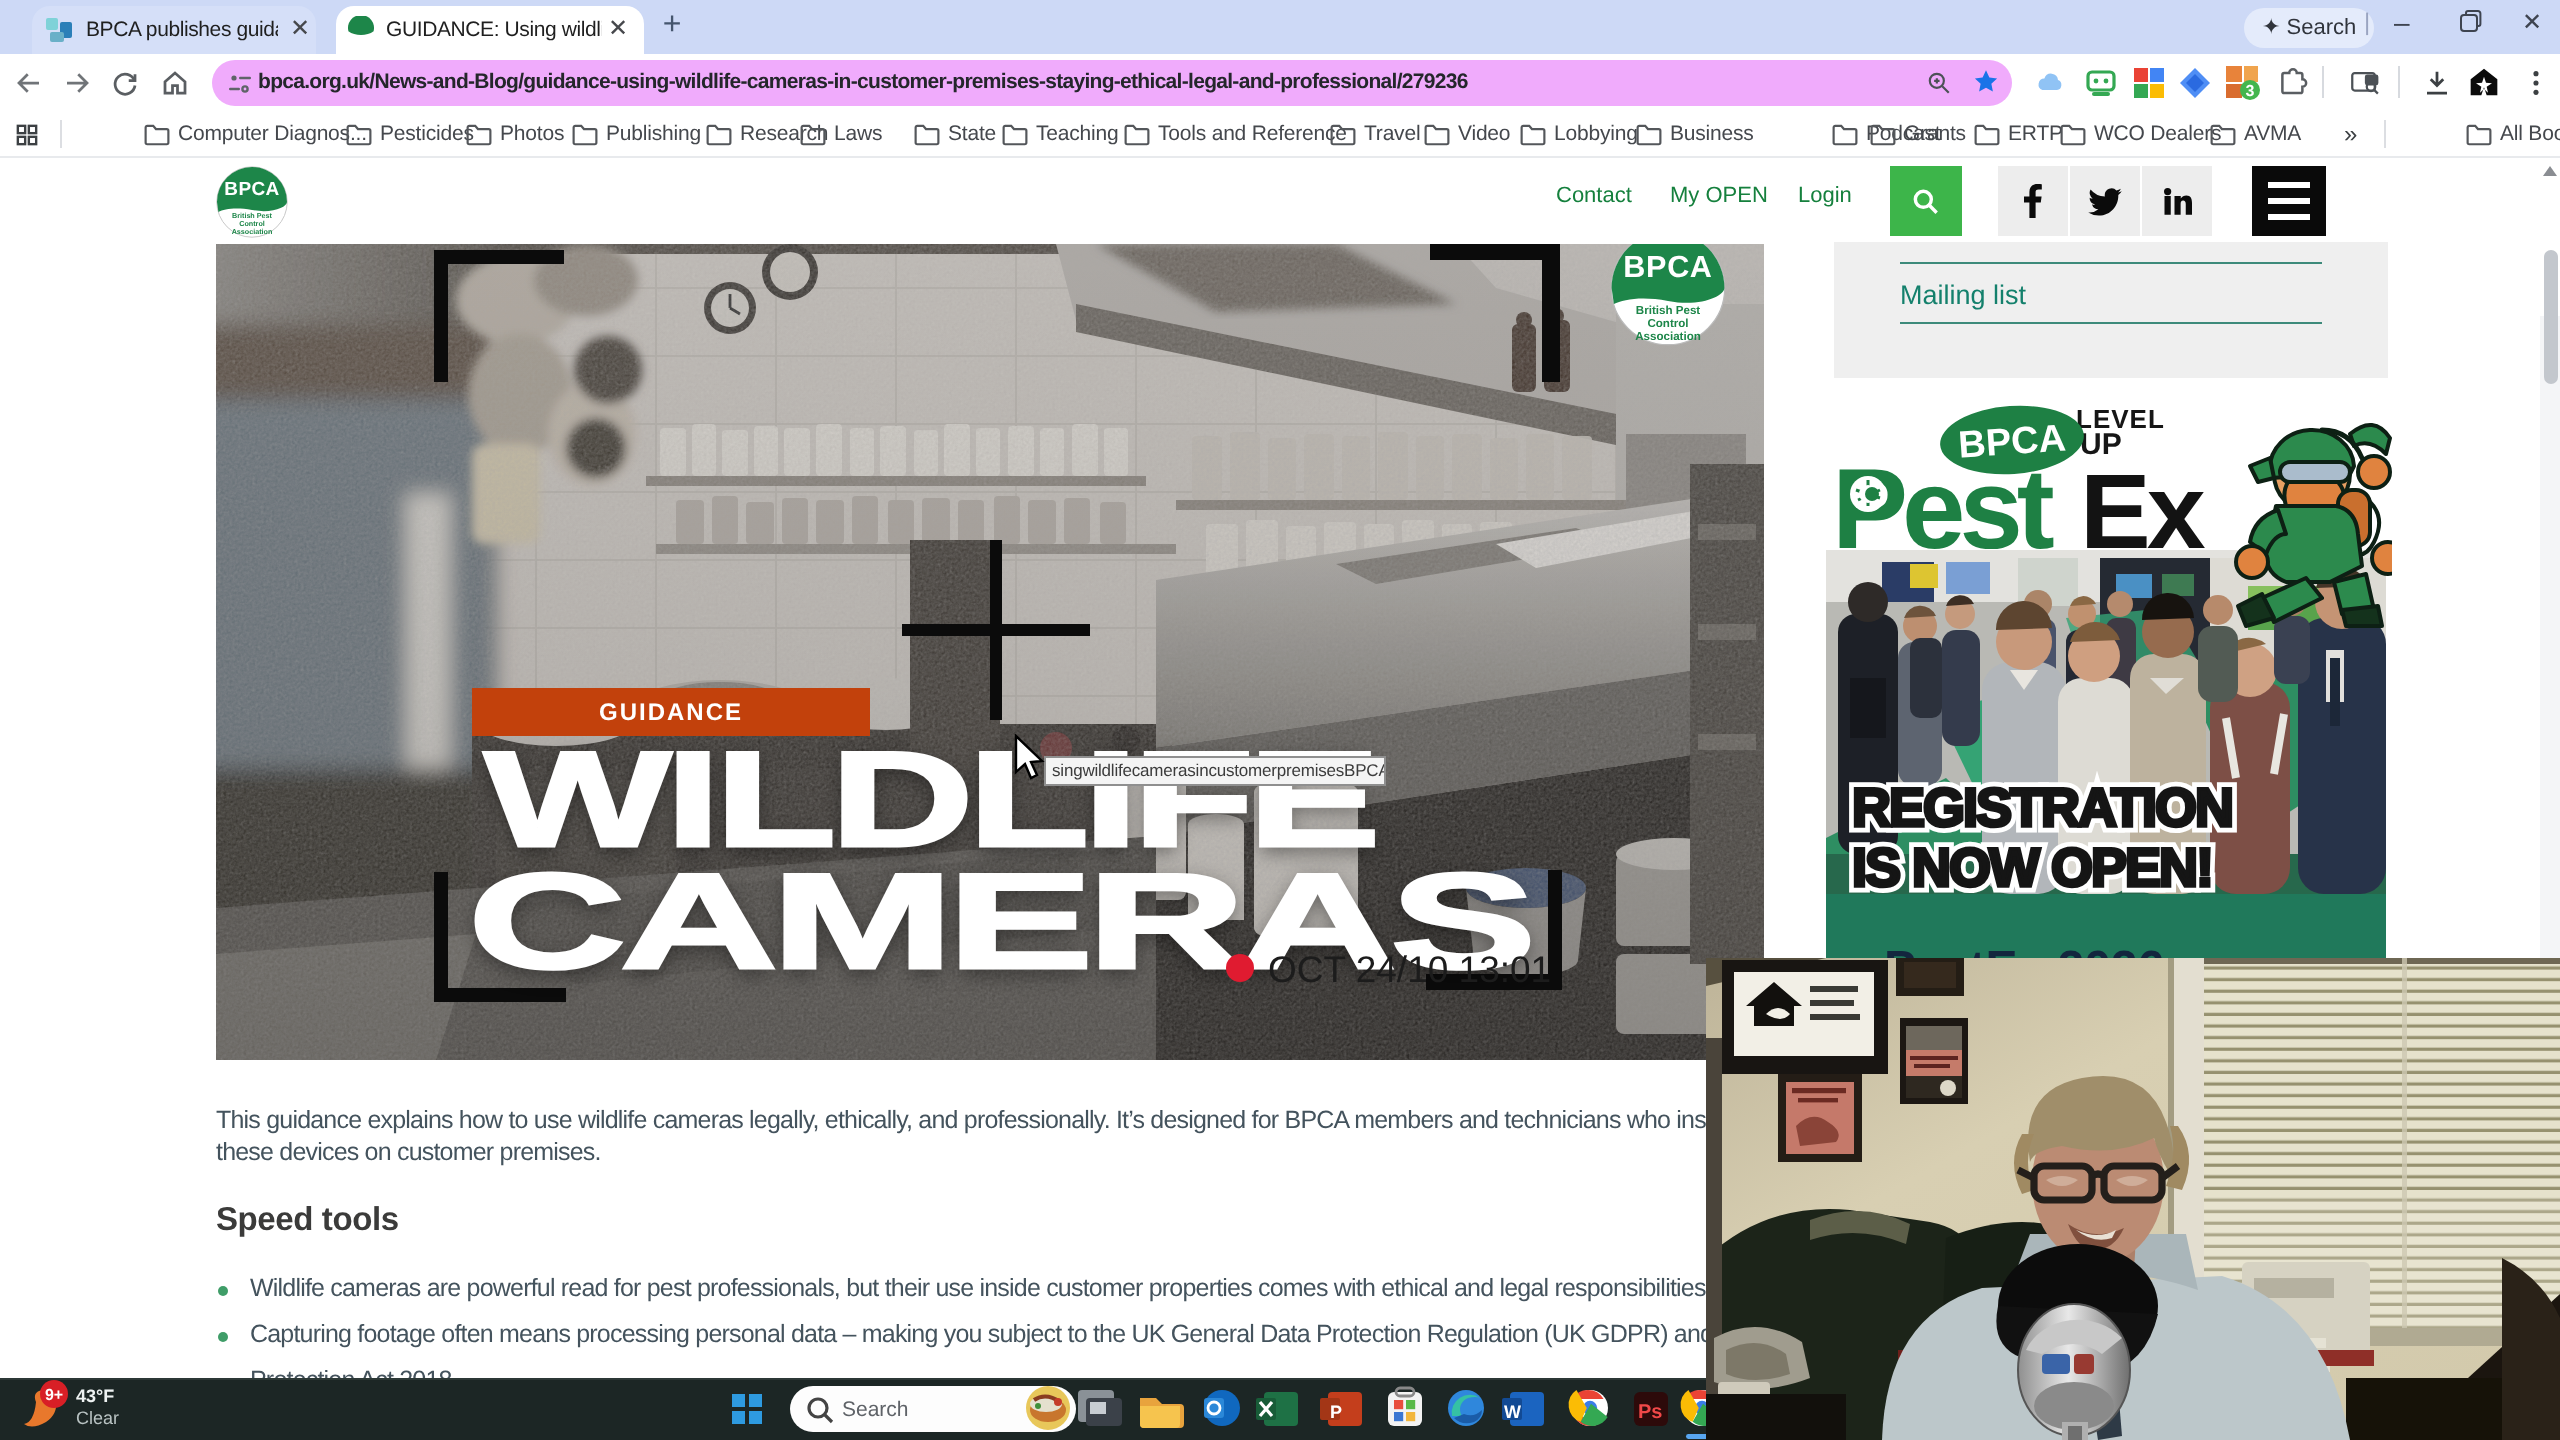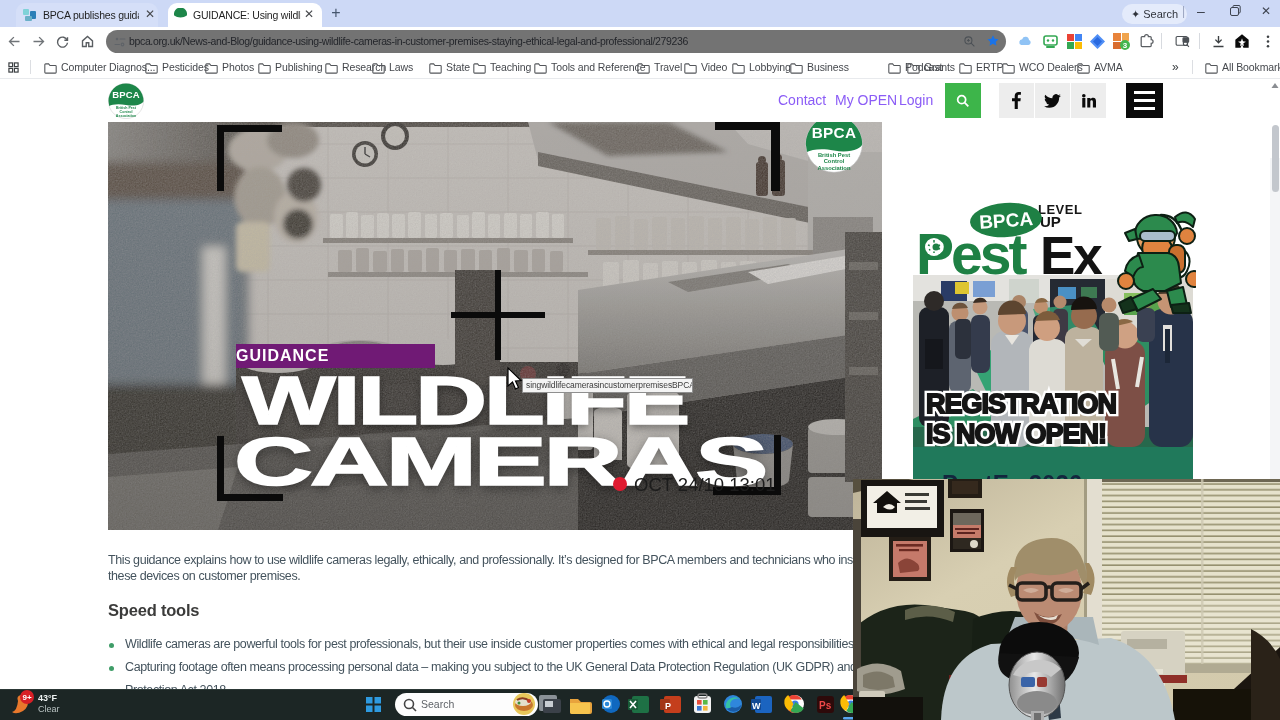--- a/index.html
+++ b/index.html
@@ -13,40 +13,40 @@
   #tab1 { left:16px; width:142px; background:#d5dff8; }
   #tab2 { left:168px; width:154px; background:#fff; }
   .tabtitle { position:absolute; left:27px; top:6px; white-space:nowrap; overflow:hidden; width:100px; font-size:10.5px; letter-spacing:-0.2px; }
   .tabx { position:absolute; top:4px; font-size:12px; color:#46484c; }
   #newtab { position:absolute; left:328px; top:5px; width:16px; height:16px; color:#45566e; font-size:16px; line-height:15px; text-align:center;}
   #gemini { position:absolute; left:1122px; top:4px; height:20px; padding:0 9px; border-radius:10px; background:#e4ebfb; color:#30343c; font-size:11px; line-height:20px; }
   .winctl { position:absolute; top:0; color:#3e4450; font-size:12px; }
 
   #toolbar { position:absolute; left:0; top:27px; width:1280px; height:29px; background:#ffffff; border-radius:8px 8px 0 0; }
   .tbico { position:absolute; top:0; }
-  #omnibox { position:absolute; left:106px; top:3px; width:900px; height:23px; border-radius:12px; background:#737373; }
+  #omnibox { position:absolute; left:106px; top:3px; width:900px; height:23px; border-radius:12px; background:#f0abfc;font-weight:bold; }
   #urltext { position:absolute; left:23px; top:5px; font-size:10.5px; color:#24262b; white-space:nowrap; letter-spacing:-0.35px; }
 
   #bookmarks { position:absolute; left:0; top:56px; width:1280px; height:23px; background:#ffffff; border-bottom:1px solid #e8eaed; }
-  .bm { position:absolute; top:5px; height:16px; font-size:10.5px; color:#45484d; white-space:nowrap; letter-spacing:-0.1px; }
+  .bm { position:absolute; top:5px; height:16px; font-size:10.5px; color:#45484d; white-space:nowrap; letter-spacing:-0.1px;margin-left:28px; }
   .bm svg { vertical-align:-3px; margin-right:4px; }
 
   
   #page { position:absolute; left:0; top:79px; width:1280px; height:610px; background:#fff; }
   #sitehead { position:absolute; left:0; top:0; width:1280px; height:42px; background:#fff; }
-  .navlink { position:absolute; top:13px; font-size:14px; color:#8b5cf6; }
+  .navlink { position:absolute; top:13px; font-size:11px; color:#15803d; }
   #searchbtn { position:absolute; left:945px; top:4px; width:36px; height:35px; background:#3db54a; }
   .soc { position:absolute; top:4px; width:35px; height:35px; background:#ededed; text-align:center; }
   #hamburger { position:absolute; left:1126px; top:4px; width:37px; height:35px; background:#0a0a0a; }
   #hamburger div { position:absolute; left:8px; width:21px; height:3px; background:#fff; }
 
   
   #hero { position:absolute; left:108px; top:43px; width:774px; height:408px; overflow:hidden; }
   .bracket { position:absolute; background:#0b0b0b; }
-  #guidancebar { position:absolute; left:128px; top:222px; width:199px; height:24px; background:#701a75; color:#fff; font-weight:bold; font-size:16px; text-align:left; line-height:24px; letter-spacing:1px; }
+  #guidancebar { position:absolute; left:128px; top:222px; width:199px; height:24px; background:#c2410c; color:#fff; font-weight:bold; font-size:12px; text-align:center; line-height:24px; letter-spacing:1px; }
   .herotitle { position:absolute; color:#fff; font-weight:bold; white-space:nowrap; text-shadow:0 3px 8px rgba(0,0,0,.45); -webkit-text-stroke:1.5px #fff; }
   #stamp { position:absolute; left:505px; top:352px; font-size:18.5px; color:#1c1c1c; white-space:nowrap; }
   #stamp .dot { display:inline-block; width:14px; height:14px; border-radius:7px; background:#e01b30; margin-right:7px; }
   #tooltip { position:absolute; left:414px; top:256px; width:171px; height:15px; background:#f4f4f4; border:1px solid #8f8f8f; font-size:8.5px; color:#3c3c3c; line-height:13px; padding:0 3px; white-space:nowrap; overflow:hidden; letter-spacing:-0.1px; }
 
   
   #sidecard { position:absolute; left:917px; top:42px; width:277px; height:72px; background:#efefef; }
   #sidecard .rule { position:absolute; left:33px; width:211px; height:1px; background:#3d8a7a; }
   #mailing { position:absolute; left:33px; top:19px; font-size:13.5px; color:#14806c; }
   #adblock { position:absolute; left:913px; top:110px; width:283px; height:300px; }
@@ -489,20 +489,25 @@
         <text x="18" y="26" font-size="3.6" font-weight="bold" fill="#1d8649" text-anchor="middle">British Pest</text>
         <text x="18" y="30" font-size="3.6" font-weight="bold" fill="#1d8649" text-anchor="middle">Control</text>
         <text x="18" y="34" font-size="3.6" font-weight="bold" fill="#1d8649" text-anchor="middle">Association</text>
       </svg>
       <div id="tooltip">singwildlifecamerasincustomerpremisesBPCA</div>
       <svg class="abs" style="left:399px;top:245px" width="17" height="24" viewBox="0 0 17 24">
           <path d="M1 1 L1 19 L5.5 15 L8.5 22 L11.5 20.5 L8.5 14 L14 13.5 Z" fill="#fff" stroke="#000" stroke-width="1.2"></path>
         </svg>
     </div>
 
+    <div id="sidecard">
+      <div class="rule" style="top:10px"></div>
+      <div id="mailing">Mailing list</div>
+      <div class="rule" style="top:40px"></div>
+    </div>
     <div id="adblock">
       <svg class="abs" style="left:0;top:0" width="283" height="300" viewBox="0 0 283 300">
 
         <rect x="0" y="0" width="283" height="300" fill="#fff"></rect>
 
         <text x="125" y="25" font-size="13" font-weight="bold" fill="#161616" style="letter-spacing:0.5px">LEVEL</text>
         <text x="127" y="38" font-size="15" font-weight="bold" fill="#161616">UP</text>
 
         <g transform="rotate(-4 93 31)">
             <ellipse cx="93" cy="31" rx="36" ry="17" fill="#1e8044"></ellipse>
@@ -614,21 +619,21 @@
         </g>
 
         <rect x="0" y="258" width="280" height="42" fill="#20795b"></rect>
         <text x="29" y="303" font-size="24" font-weight="bold" fill="#13263e">PestEx 2026</text>
       </svg>
     </div>
 
     <div class="ptext" style="left:108px;top:474px">This guidance explains how to use wildlife cameras legally, ethically, and professionally. It’s designed for BPCA members and technicians who install or manage</div>
     <div class="ptext" style="left:108px;top:490px">these devices on customer premises.</div>
     <div id="speedread">Speed tools</div>
-    <div class="bullet" style="left:125px;top:558px">Wildlife cameras are powerful tools for pest professionals, but their use inside customer properties comes with ethical and legal responsibilities</div>
+    <div class="bullet" style="left:125px;top:558px">Wildlife cameras are powerful read for pest professionals, but their use inside customer properties comes with ethical and legal responsibilities</div>
     <div class="bullet" style="left:125px;top:581px">Capturing footage often means processing personal data – making you subject to the UK General Data Protection Regulation (UK GDPR) and the Data</div>
     <div class="bullet" style="left:125px;top:604px">Protection Act 2018</div>
 
     <div id="scrollbar"></div>
       <svg class="abs" style="left:1271px;top:3px" width="8" height="8">
         <path d="M4 1 L7.5 6 H0.5 Z" fill="#8a8d92"></path>
       </svg>
       <svg class="abs" style="left:1271px;top:600px" width="8" height="8">
         <path d="M4 7 L7.5 2 H0.5 Z" fill="#8a8d92"></path>
       </svg>

